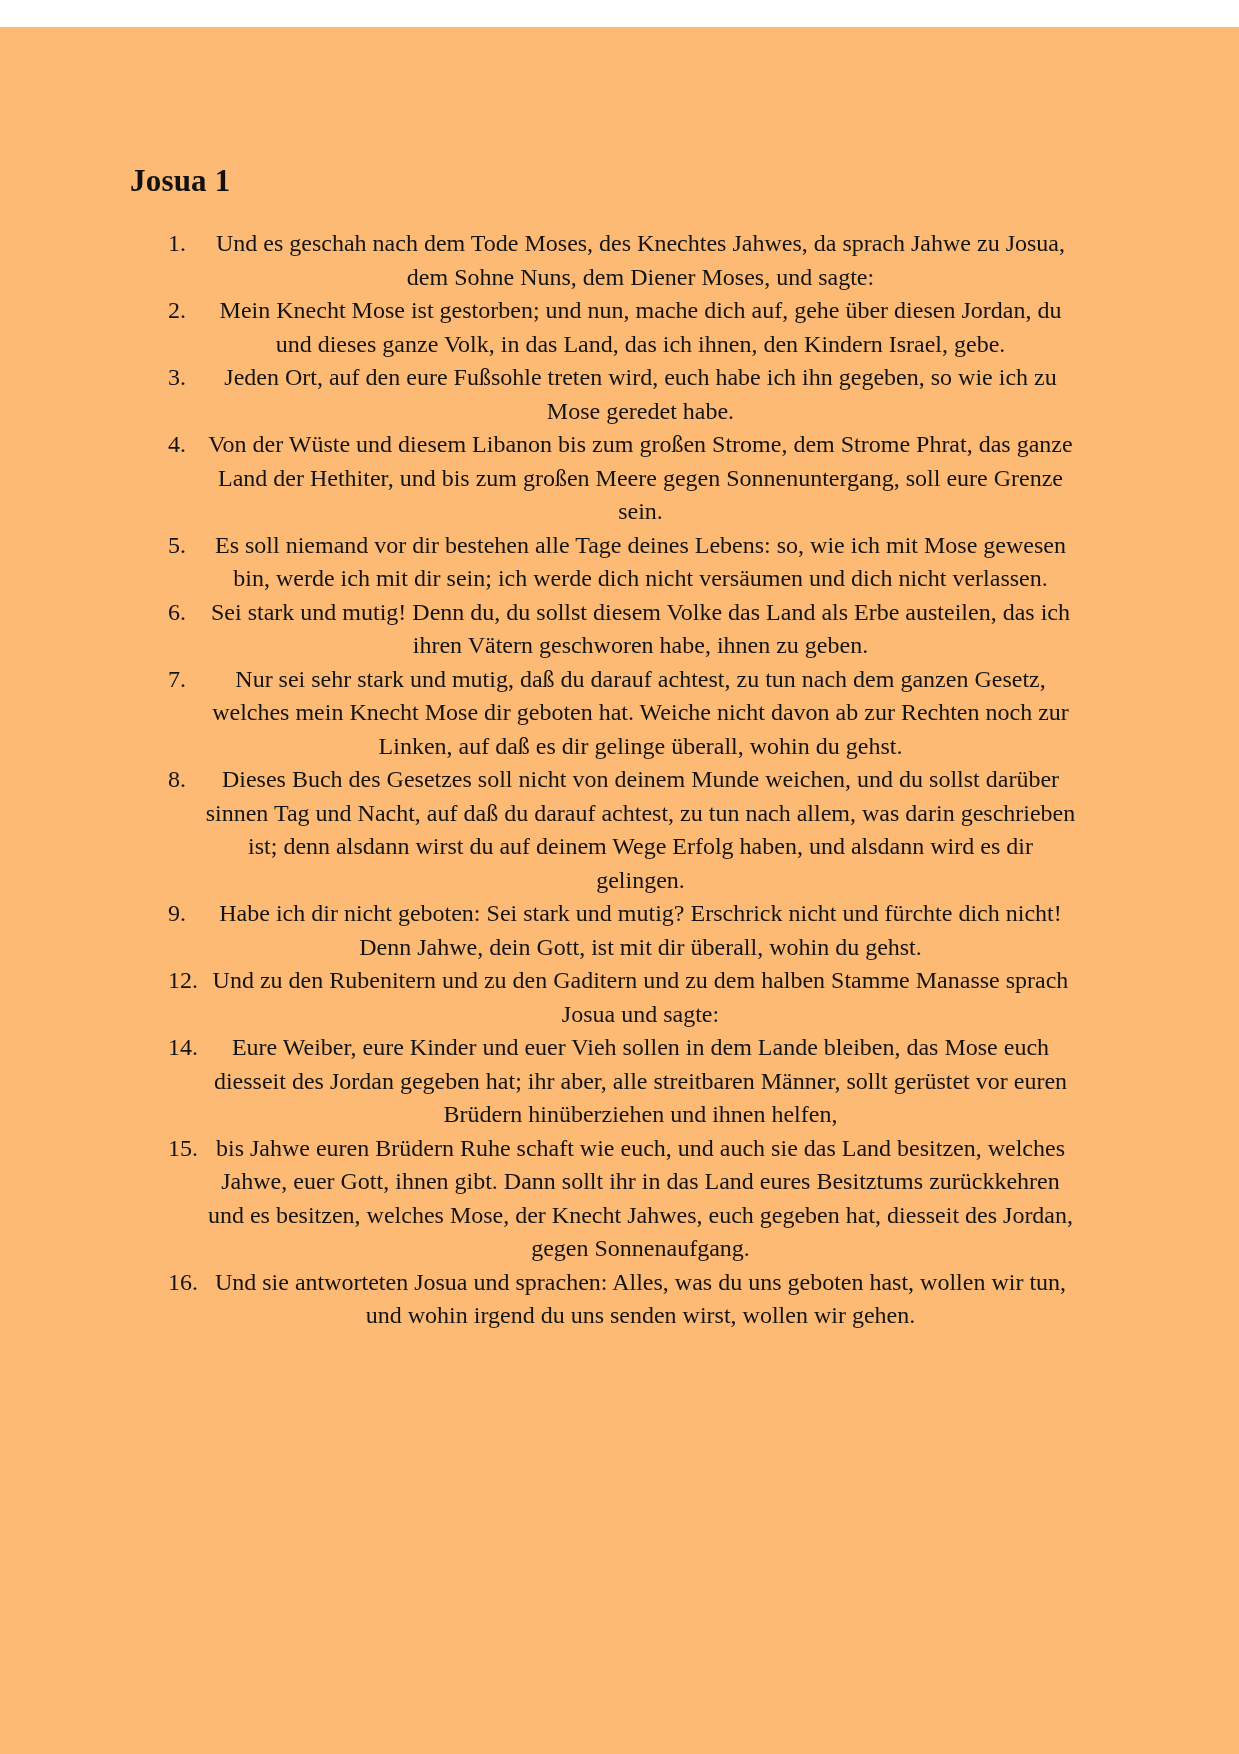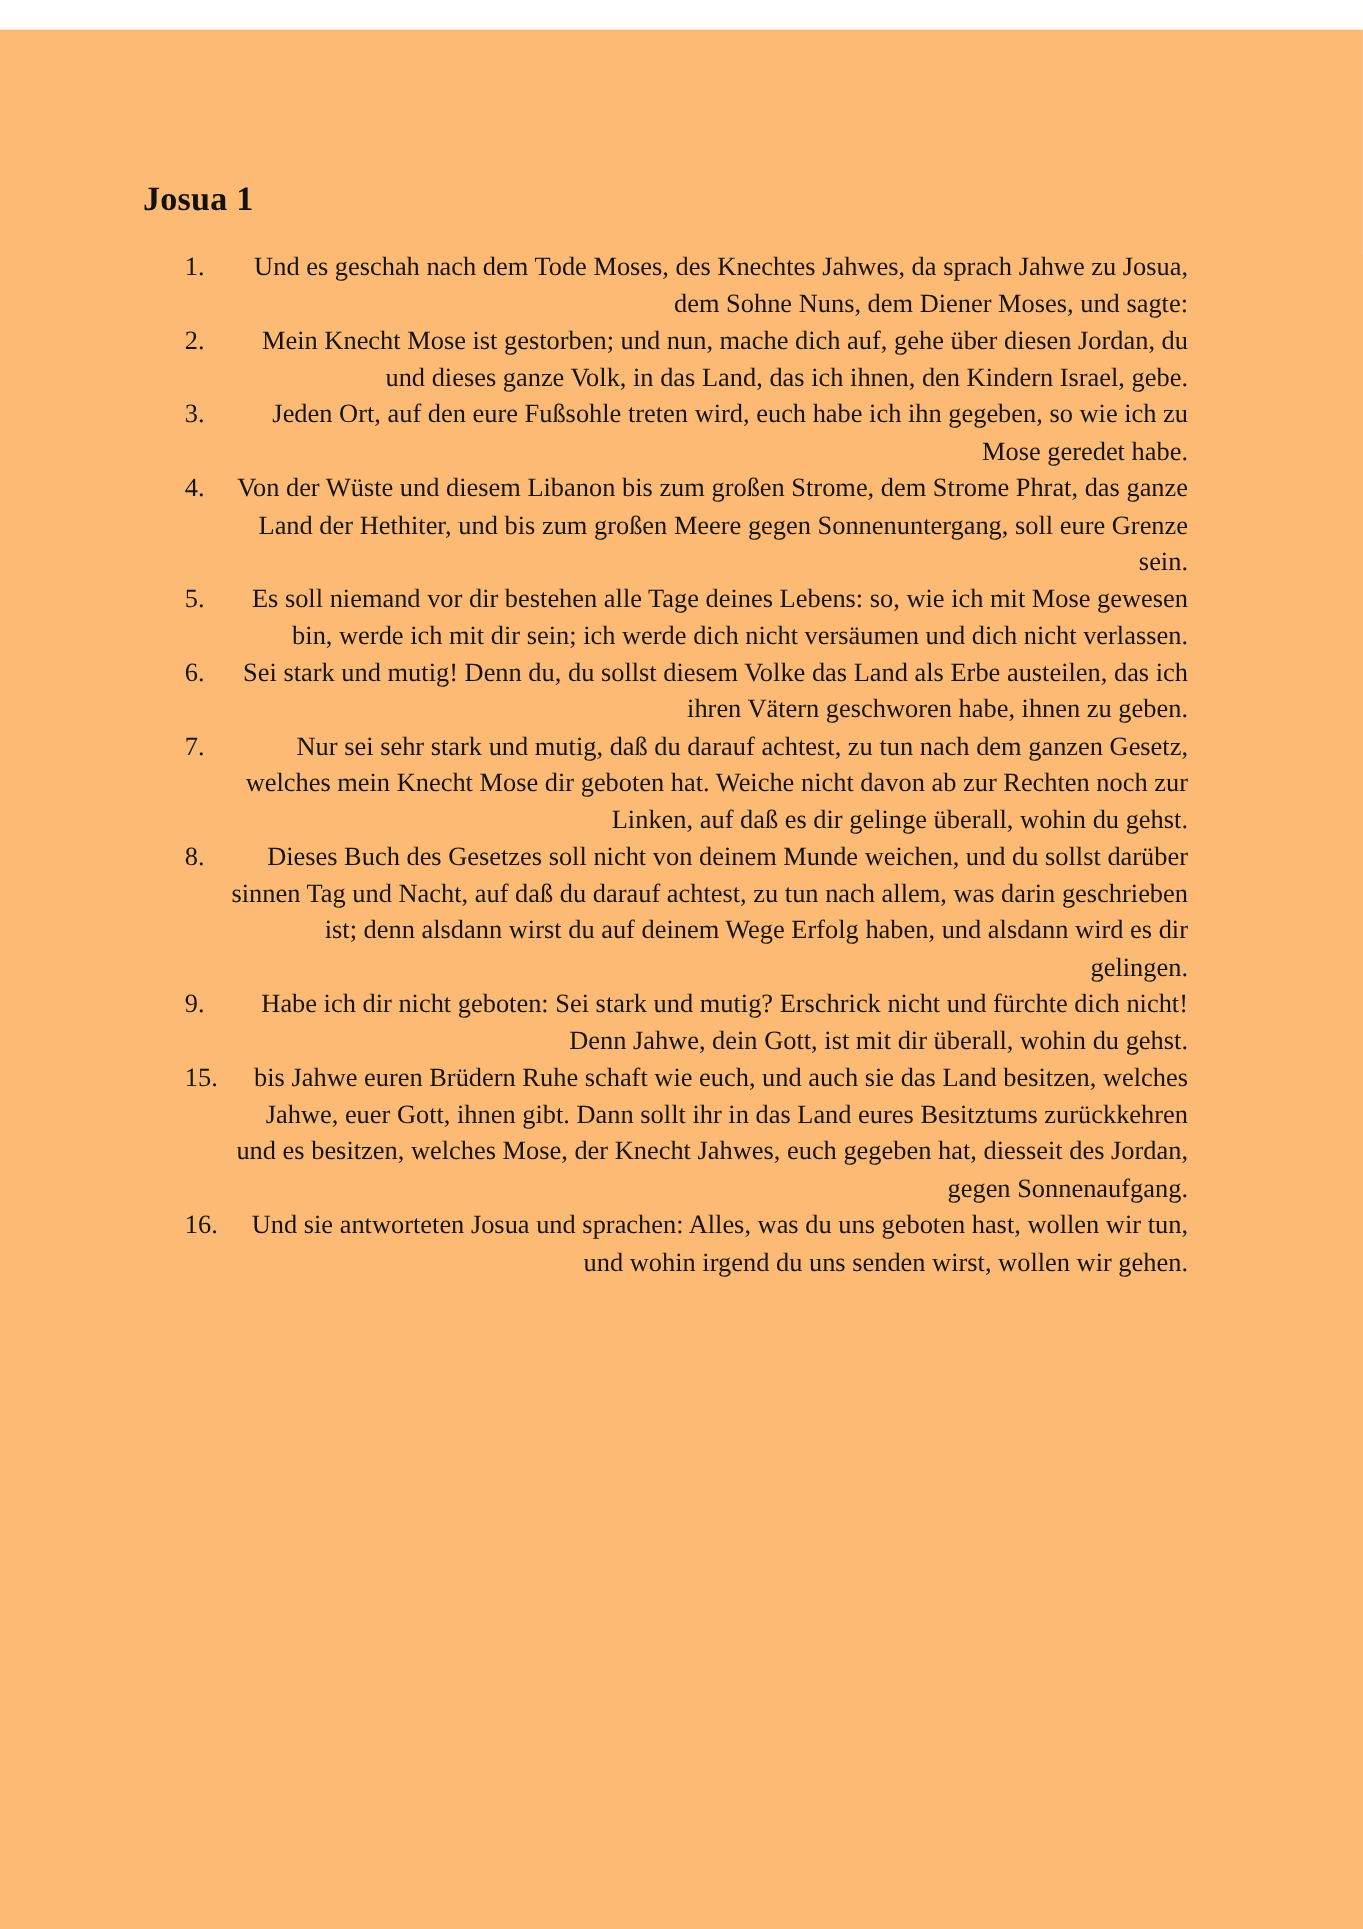--- a/index.html
+++ b/index.html
@@ -41,21 +41,21 @@
     line-height: 33.5px;
   }
   .verse .num {
     flex: 0 0 33px;
     width: 33px;
     text-align: left;
     white-space: nowrap;
   }
   .verse .text {
     flex: 1 1 auto;
-    text-align: right;
+    text-align: center;
   }
 </style>
 </head>
 <body>
 
 <div class="page">
 
   <h1 class="doc-title">Josua 1</h1>
 
   <div class="verse-list">
@@ -100,22 +100,30 @@
       <span class="text">Dieses Buch des Gesetzes soll nicht von deinem Munde weichen, und du sollst darüber sinnen Tag und Nacht, auf daß du darauf achtest, zu tun nach allem, was darin geschrieben ist; denn alsdann wirst du auf deinem Wege Erfolg haben, und alsdann wird es dir gelingen.</span>
     </div>
 
     <div class="verse">
       <span class="num">9.</span>
       <span class="text">Habe ich dir nicht geboten: Sei stark und mutig? Erschrick nicht und fürchte dich nicht! Denn Jahwe, dein Gott, ist mit dir überall, wohin du gehst.</span>
     </div>
 
 
 
+    <div class="verse">
+      <span class="num">12.</span>
+      <span class="text">Und zu den Rubenitern und zu den Gaditern und zu dem halben Stamme Manasse sprach Josua und sagte:</span>
+    </div>
 
 
+    <div class="verse">
+      <span class="num">14.</span>
+      <span class="text">Eure Weiber, eure Kinder und euer Vieh sollen in dem Lande bleiben, das Mose euch diesseit des Jordan gegeben hat; ihr aber, alle streitbaren Männer, sollt gerüstet vor euren Brüdern hinüberziehen und ihnen helfen,</span>
+    </div>
 
     <div class="verse">
       <span class="num">15.</span>
       <span class="text">bis Jahwe euren Brüdern Ruhe schaft wie euch, und auch sie das Land besitzen, welches Jahwe, euer Gott, ihnen gibt. Dann sollt ihr in das Land eures Besitztums zurückkehren und es besitzen, welches Mose, der Knecht Jahwes, euch gegeben hat, diesseit des Jordan, gegen Sonnenaufgang.</span>
     </div>
 
     <div class="verse">
       <span class="num">16.</span>
       <span class="text">Und sie antworteten Josua und sprachen: Alles, was du uns geboten hast, wollen wir tun, und wohin irgend du uns senden wirst, wollen wir gehen.</span>
     </div>

